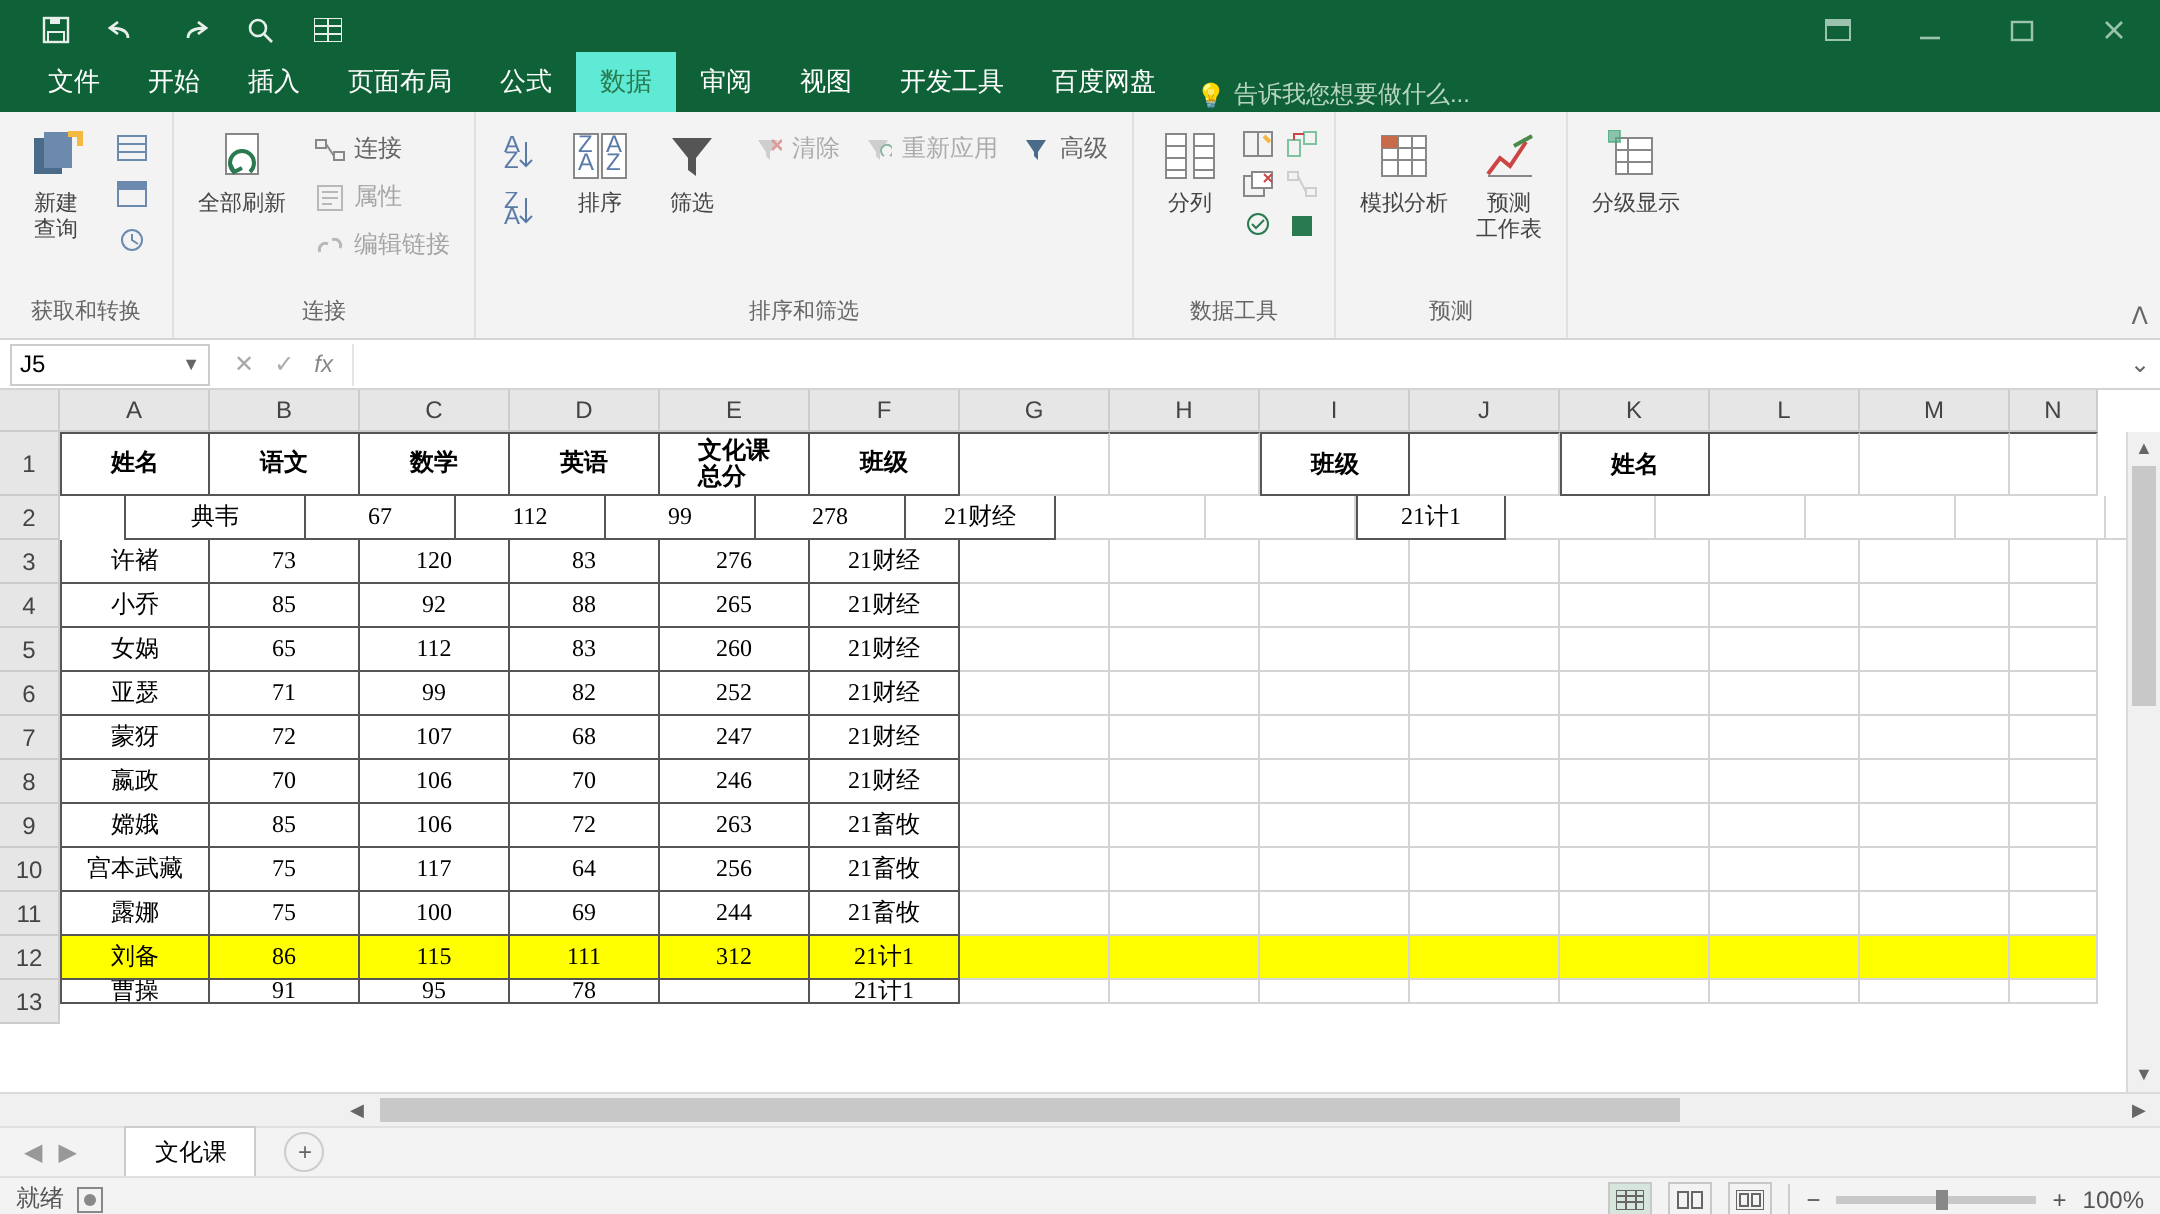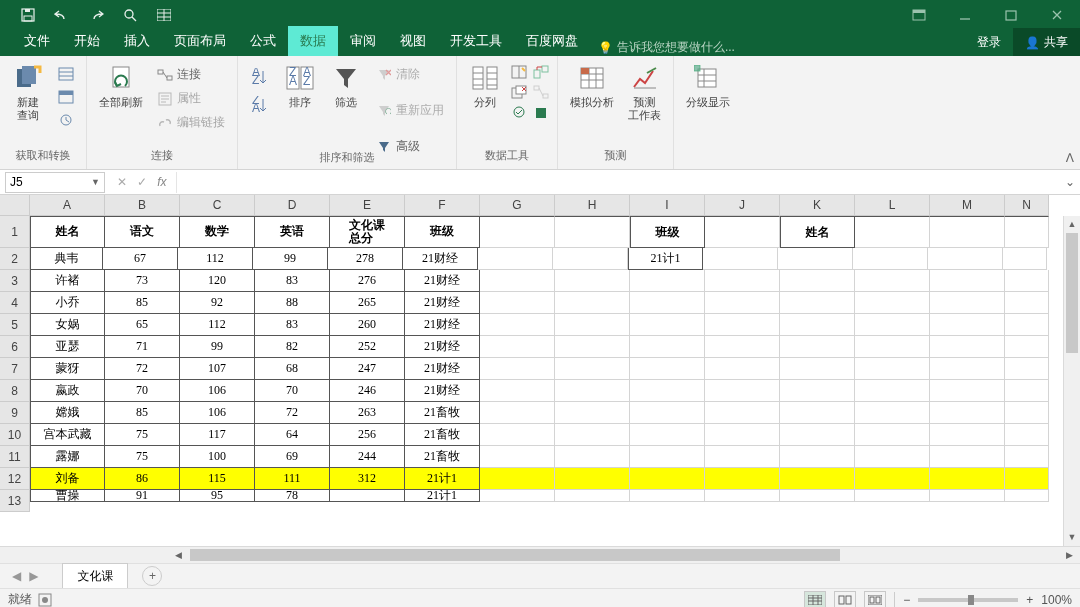--- a/index.html
+++ b/index.html
@@ -144,27 +144,20 @@
       <div class="tab active">数据</div>
       <div class="tab">审阅</div>
       <div class="tab">视图</div>
       <div class="tab">开发工具</div>
       <div class="tab">百度网盘</div>
     </div>
   <div class="tell">
       <span>💡</span>
       <span>告诉我您想要做什么...</span>
     </div>
-  <div class="menubar-right">
-    <div class="login">登录</div>
-    <div class="share">
-        <span>👤</span>
-        <span>共享</span>
-      </div>
-  </div>
 </div>
 
 <div class="ribbon">
   <div class="rgroup">
     <div class="rgroup-ctl">
       <div class="rbutton">
           <div class="icn">
             <svg width="28" height="28" viewBox="0 0 28 28">
               <rect x="3" y="5" width="14" height="18" fill="#4a6b8a"></rect>
               <rect x="8" y="2" width="14" height="18" fill="#6b8aad"></rect>
@@ -281,21 +274,21 @@
           <div class="lbl">排序</div>
         </div>
       <div class="rbutton">
           <div class="icn">
             <svg width="26" height="26">
               <path d="M3 4 H23 L15 14 V23 L11 20 V14 Z" fill="#555"></path>
             </svg>
           </div>
           <div class="lbl">筛选</div>
         </div>
-      <div style="display:flex;flex-direction:column;gap:15px;padding-top:4px">
+      <div style="display:flex;flex-direction:row;gap:3px;padding-top:4px">
         <div class="small-btn" style="opacity:.5">
             <div class="small-icn">
               <svg width="14" height="14">
                 <path d="M2 2 H12 L8 8 V12 L6 10 V8 Z" fill="#aaa"></path>
                 <path d="M9 2 L14 7 M14 2 L9 7" stroke="#c44" stroke-width="1.4"></path>
               </svg>
             </div>
             <span>清除</span>
           </div>
         <div class="small-btn" style="opacity:.5">
@@ -489,21 +482,21 @@
         <div class="cell" style="width: 75px; border-right: 1px solid rgb(212, 212, 212); border-bottom: 1px solid rgb(212, 212, 212);"></div>
         <div class="cell" style="width: 75px; border-right: 1px solid rgb(212, 212, 212); border-bottom: 1px solid rgb(212, 212, 212);"></div>
         <div class="cell hdr" style="width: 75px; border-width: 1px; border-style: solid; border-color: rgb(85, 85, 85);">班级</div>
         <div class="cell" style="width: 75px; border-right: 1px solid rgb(212, 212, 212); border-bottom: 1px solid rgb(212, 212, 212);"></div>
         <div class="cell hdr" style="width: 75px; border-width: 1px; border-style: solid; border-color: rgb(85, 85, 85);">姓名</div>
         <div class="cell" style="width: 75px; border-right: 1px solid rgb(212, 212, 212); border-bottom: 1px solid rgb(212, 212, 212);"></div>
         <div class="cell" style="width: 75px; border-right: 1px solid rgb(212, 212, 212); border-bottom: 1px solid rgb(212, 212, 212);"></div>
         <div class="cell" style="width: 44px; border-right: 1px solid rgb(212, 212, 212); border-bottom: 1px solid rgb(212, 212, 212);"></div>
       </div>
       <div class="crow tbl">
-        <div class="cell" style="width: 73px; border-left: 1px solid rgb(85, 85, 85);">典韦</div>
+        <div class="cell" style="width: 91px; border-left: 1px solid rgb(85, 85, 85); margin-left: 32px;">典韦</div>
         <div class="cell" style="width: 75px;">67</div>
         <div class="cell" style="width: 75px;">112</div>
         <div class="cell" style="width: 75px;">99</div>
         <div class="cell" style="width: 75px;">278</div>
         <div class="cell" style="width: 75px;">21财经</div>
         <div class="cell" style="width: 75px; border-right: 1px solid rgb(212, 212, 212); border-bottom: 1px solid rgb(212, 212, 212);"></div>
         <div class="cell" style="width: 75px; border-right: 1px solid rgb(212, 212, 212); border-bottom: 1px solid rgb(212, 212, 212);"></div>
         <div class="cell" style="width: 75px; border-left: 1px solid rgb(85, 85, 85); border-right: 1px solid rgb(85, 85, 85); border-bottom: 1px solid rgb(85, 85, 85);">21计1</div>
         <div class="cell" style="width: 75px; border-right: 1px solid rgb(212, 212, 212); border-bottom: 1px solid rgb(212, 212, 212);"></div>
         <div class="cell" style="width: 75px; border-right: 1px solid rgb(212, 212, 212); border-bottom: 1px solid rgb(212, 212, 212);"></div>

